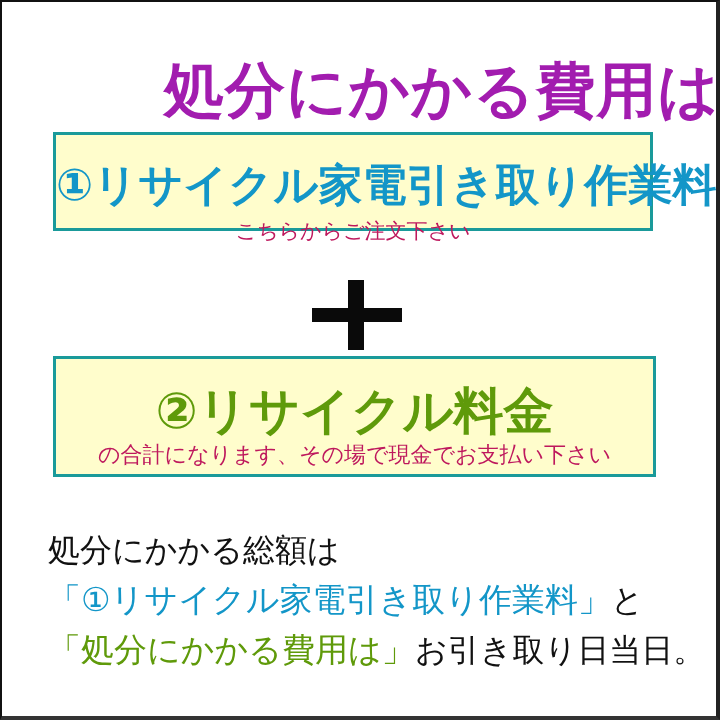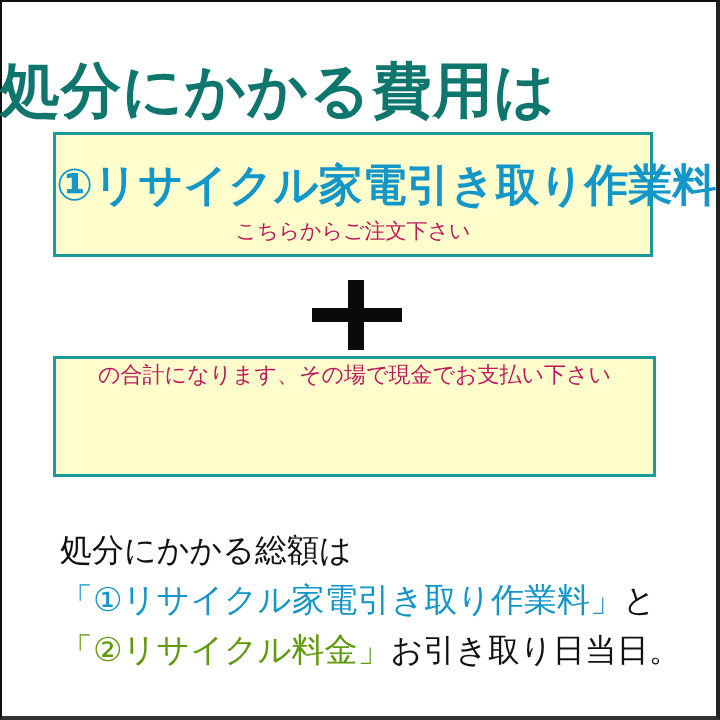--- a/index.html
+++ b/index.html
@@ -1,38 +1,38 @@
 <!DOCTYPE html>
 <html><head>
 <meta charset="utf-8">
 <style>
   html, body { margin:0; padding:0; }
   body { width:720px; height:720px; background:#ffffff; position:relative; overflow:hidden;
          font-family:"DejaVu Sans", sans-serif; }
   .frame { position:absolute; left:0; top:0; width:716px; height:716px;
            border-left:2px solid #111; border-top:2px solid #111;
            border-right:4px solid #222; border-bottom:4px solid #333; box-sizing:border-box; width:720px; height:720px; }
-  .title { position:absolute; left:0; width:720px; top:50px; text-align:left;
-           font-size:60px; font-weight:bold; color:#0f766e; letter-spacing:1px; line-height:80px; }
+  .title { position:absolute; left:0; width:720px; top:50px; text-align:right;
+           font-size:60px; font-weight:bold; color:#a21caf; letter-spacing:1px; line-height:80px; }
   .box { position:absolute; left:53px; width:600px; background:#fffdcc;
          border:3px solid #1a9a9a; box-sizing:border-box; text-align:center; }
-  .box1 { top:132px; height:125px; }
+  .box1 { top:132px; height:99px; }
   .box2 { top:356px; height:121px; left:53px; width:603px; }
   .box-title { font-weight:bold; font-size:44px; line-height:56px; white-space:nowrap; }
   .blue { color:#1396c8; }
   .green { color:#5f9a0a; }
   .box1 .box-title { margin-top:22px; }
   .box2 .box-title { margin-top:24px; font-size:50px; }
   .box-sub { color:#be185d; font-size:21px; line-height:28px; white-space:nowrap; }
   .box1 .box-sub { margin-top:4px; }
   .box2 .box-sub { margin-top:2px; font-size:22px; }
   .plus { position:absolute; left:312px; top:280px; width:90px; height:62px; }
   .plus .h { position:absolute; left:0; top:28px; width:90px; height:14px; background:#0a0a0a; }
   .plus .v { position:absolute; left:36px; top:0; width:16px; height:70px; background:#0a0a0a; }
-  .summary { position:absolute; left:60px; top:525px; width:660px; }
+  .summary { position:absolute; left:48px; top:525px; width:660px; }
   .line { font-size:32px; line-height:50px; white-space:nowrap; color:#111; }
   .line .b { font-weight:normal; font-size:33px;margin-top:37px; }
 </style>
 </head>
 <body>
 
 <div class="frame"></div>
 
 <div class="title">処分にかかる費用は</div>
 
@@ -40,26 +40,27 @@
   <div class="box-title blue">①リサイクル家電引き取り作業料</div>
   <div class="box-sub">こちらからご注文下さい</div>
 </div>
 
 <div class="plus">
   <div class="h"></div>
     <div class="v"></div>
 </div>
 
 <div class="box box2">
+  <div class="box-title green">②リサイクル料金</div>
   <div class="box-sub">の合計になります、その場で現金でお支払い下さい</div>
 </div>
 
 <div class="summary">
   <div class="line">
     <span>処分にかかる総額は</span>
   </div>
   <div class="line">
     <span class="b blue">「①リサイクル家電引き取り作業料」</span><span>と</span>
   </div>
   <div class="line">
-    <span class="b green">「②リサイクル料金」</span><span>お引き取り日当日。</span>
+    <span class="b green">「処分にかかる費用は」</span><span>お引き取り日当日。</span>
   </div>
 </div>
 
 </body></html>

